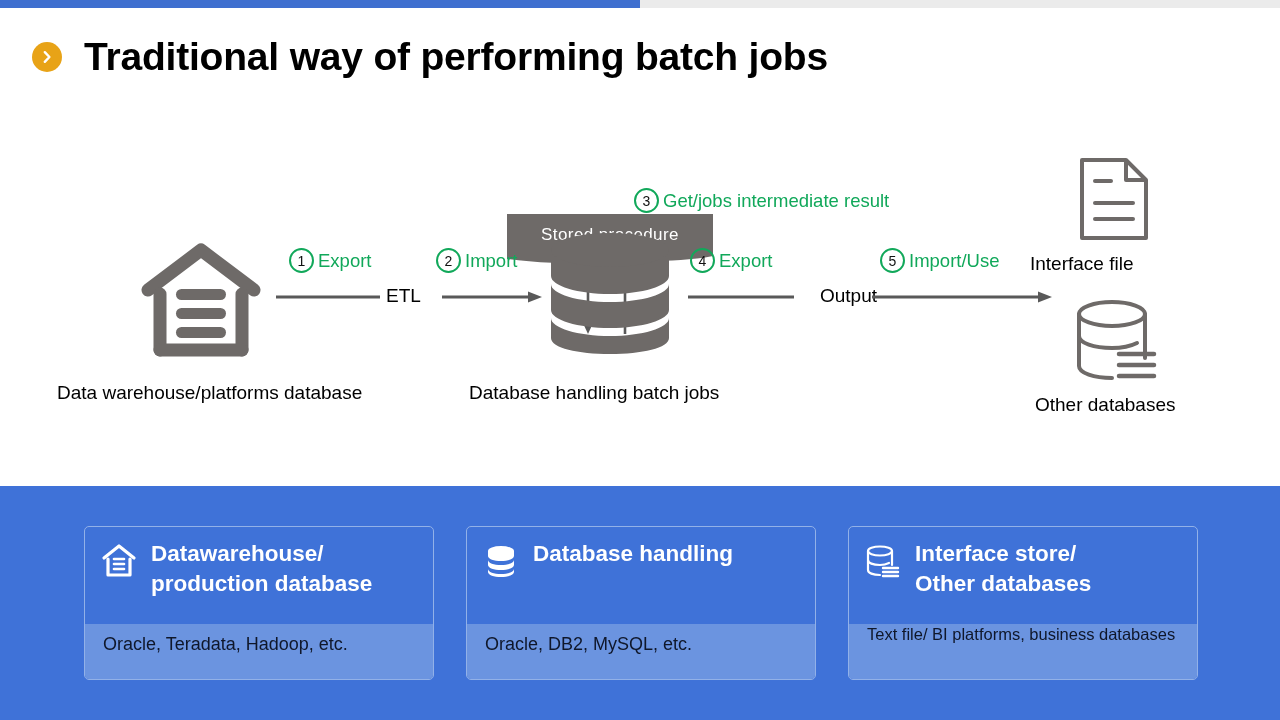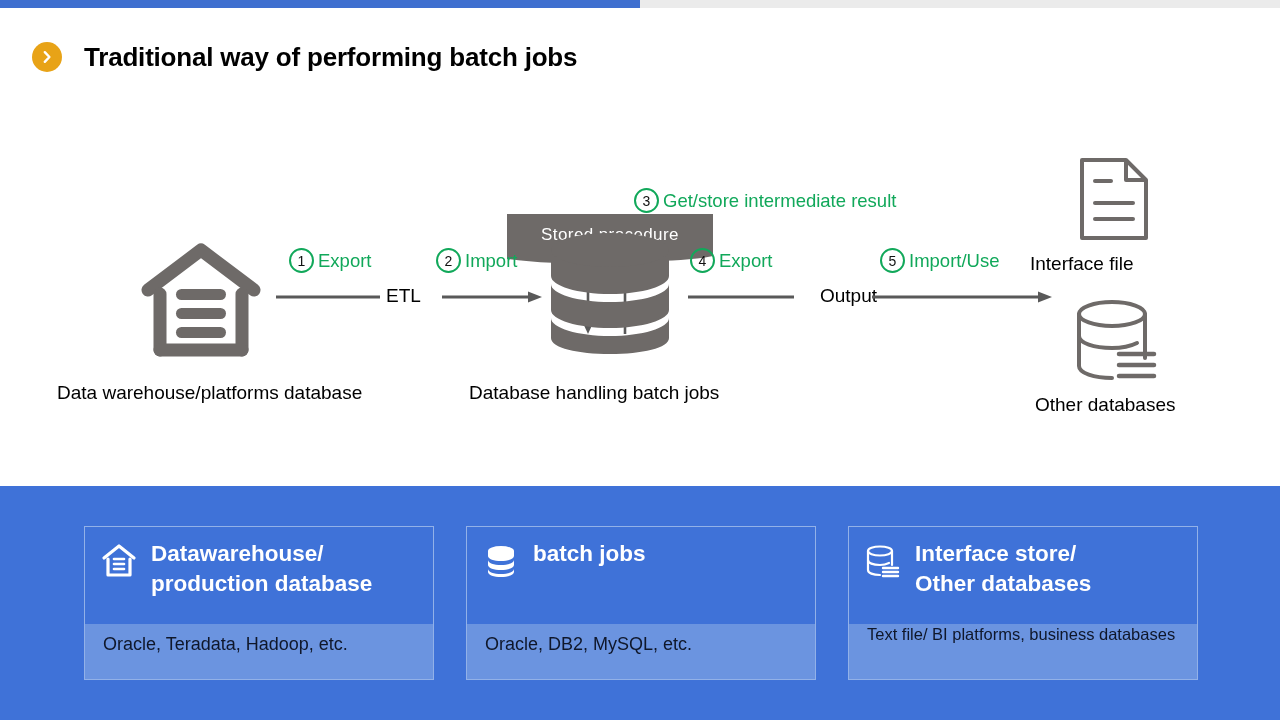--- a/index.html
+++ b/index.html
@@ -27,21 +27,21 @@
   #title-bullet{
     width:30px;height:30px;border-radius:50%;
     background:#e8a317;
     margin-left:32px;
     display:flex;align-items:center;justify-content:center;
     flex:0 0 auto;
   }
   #title-bullet svg{display:block;}
   #page-title{
     margin-left:22px;
-    font-size:26px;font-weight:bold;color:#000000;
+    font-size:39px;font-weight:bold;color:#000000;
     letter-spacing:-0.2px;white-space:nowrap;
   }
   
   #diagram{
     position:absolute;left:0;top:96px;width:1280px;height:390px;
   }
   .abs{position:absolute;}
   
   #stored-proc{
     left:507px;top:118px;width:206px;height:50px;
@@ -73,21 +73,21 @@
   }
   svg.lineart{position:absolute;overflow:visible;}
   
   #blue-panel{
     position:absolute;left:0;top:486px;width:1280px;height:234px;
     background:#3f72d8;
   }
   .card{
     position:absolute;top:40px;
     border:1px solid #92b1e8;
-    border-radius:0;
+    border-radius:5px;
     overflow:hidden;
     background:#3f72d8;
   }
   #card-0{left:84px;width:348px;height:152px;}
   #card-1{left:466px;width:348px;height:152px;}
   #card-2{left:848px;width:348px;height:152px;}
   .card-head{
     height:97px;padding:10px 16px 0 16px;
     display:flex;align-items:flex-start;box-sizing:border-box;
   }
@@ -136,21 +136,21 @@
 
     <line x1="12" y1="0" x2="12" y2="62" stroke="#595959" stroke-width="2.6"></line>
     <path d="M12,70 L6.5,58 H17.5 Z" fill="#595959"></path>
 
     <line x1="49" y1="70" x2="49" y2="8" stroke="#595959" stroke-width="2.6"></line>
     <path d="M49,0 L43.5,12 H54.5 Z" fill="#595959"></path>
   </svg>
 
   <div class="step" style="left:634px;top:92px;">
     <span class="num">3</span>
-    <span>Get/store intermediate result</span>
+    <span>Get/jobs intermediate result</span>
   </div>
 
   <svg class="lineart" style="left:138px;top:144px;" width="126" height="118" viewBox="0 0 126 118">
     <path d="M10,50 L63,10 L116,50" fill="none" stroke="#6e6a68" stroke-width="13" stroke-linecap="round" stroke-linejoin="round"></path>
     <path d="M22,54 V110 M104,54 V110" fill="none" stroke="#6e6a68" stroke-width="13" stroke-linecap="round"></path>
     <path d="M22,110 H104" fill="none" stroke="#6e6a68" stroke-width="13" stroke-linecap="round"></path>
     <rect x="38" y="49" width="50" height="11" rx="5.5" fill="#6e6a68"></rect>
     <rect x="38" y="68" width="50" height="11" rx="5.5" fill="#6e6a68"></rect>
     <rect x="38" y="87" width="50" height="11" rx="5.5" fill="#6e6a68"></rect>
   </svg>
@@ -247,21 +247,21 @@
     <div class="card-head">
       <div class="card-icon">
         <svg width="36" height="36" viewBox="0 0 36 36">
           <ellipse cx="18" cy="8" rx="13" ry="5" fill="#ffffff"></ellipse>
           <path d="M5,8 V13 C5,16 11,18 18,18 C25,18 31,16 31,13 V8 Z" fill="#ffffff"></path>
           <path d="M5,17 V22 C5,25 11,27 18,27 C25,27 31,25 31,22 V17 C31,20 25,22 18,22 C11,22 5,20 5,17 Z" fill="#ffffff"></path>
           <path d="M5,26 V29 C5,32 11,34 18,34 C25,34 31,32 31,29 V26 C31,29 25,31 18,31 C11,31 5,29 5,26 Z" fill="#ffffff"></path>
         </svg>
       </div>
       <div class="card-title">
-        <div>batch jobs</div>
+        <div>Database handling</div>
       </div>
     </div>
     <div class="card-body">Oracle, DB2, MySQL,  etc.</div>
   </div>
 
   <div class="card" id="card-2">
     <div class="card-head">
       <div class="card-icon">
         <svg width="36" height="36" viewBox="0 0 36 36">
           <ellipse cx="15" cy="8" rx="12" ry="4.5" fill="none" stroke="#ffffff" stroke-width="2.2"></ellipse>

